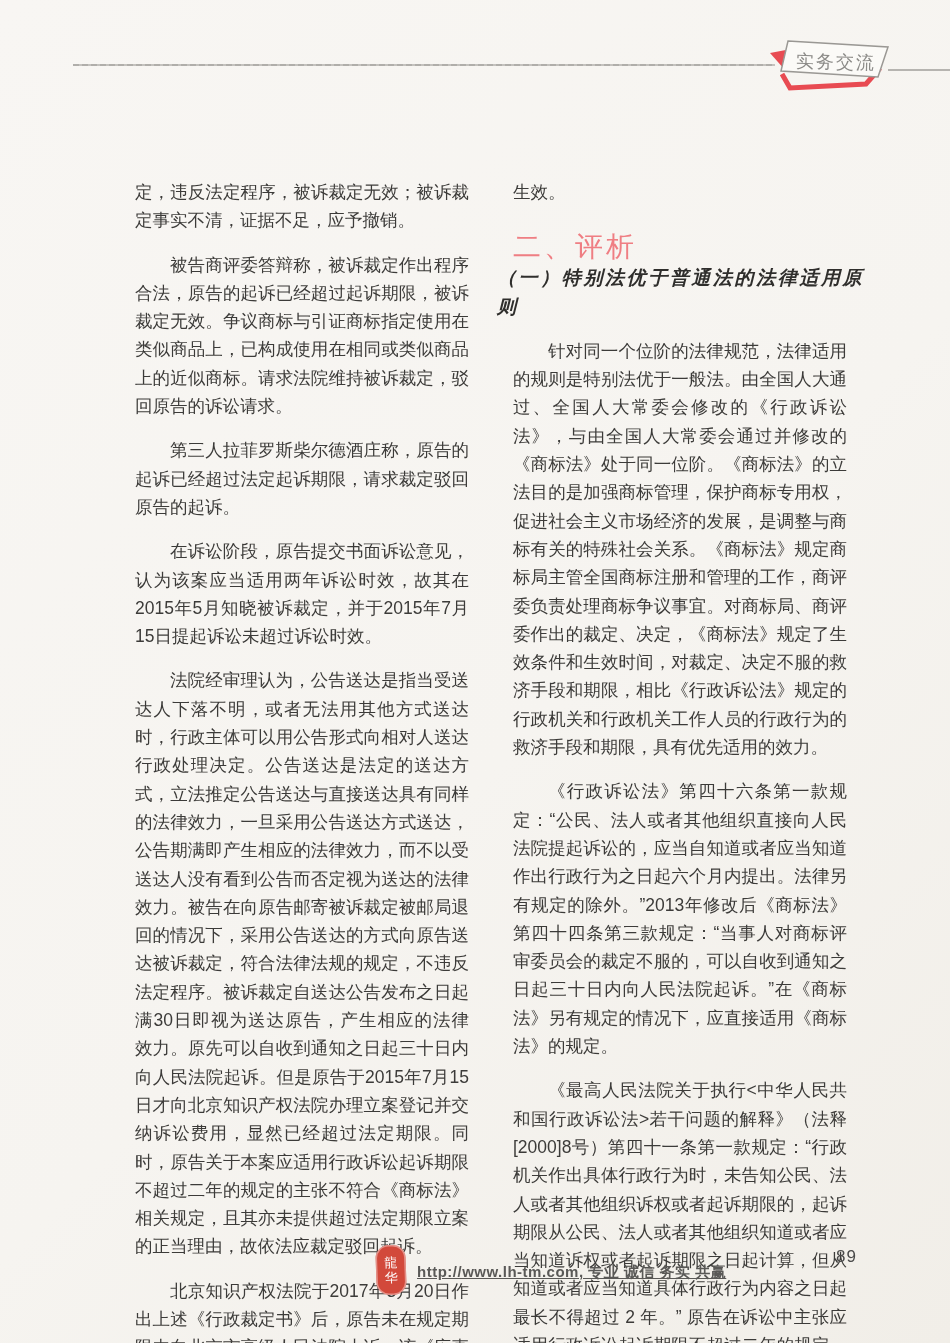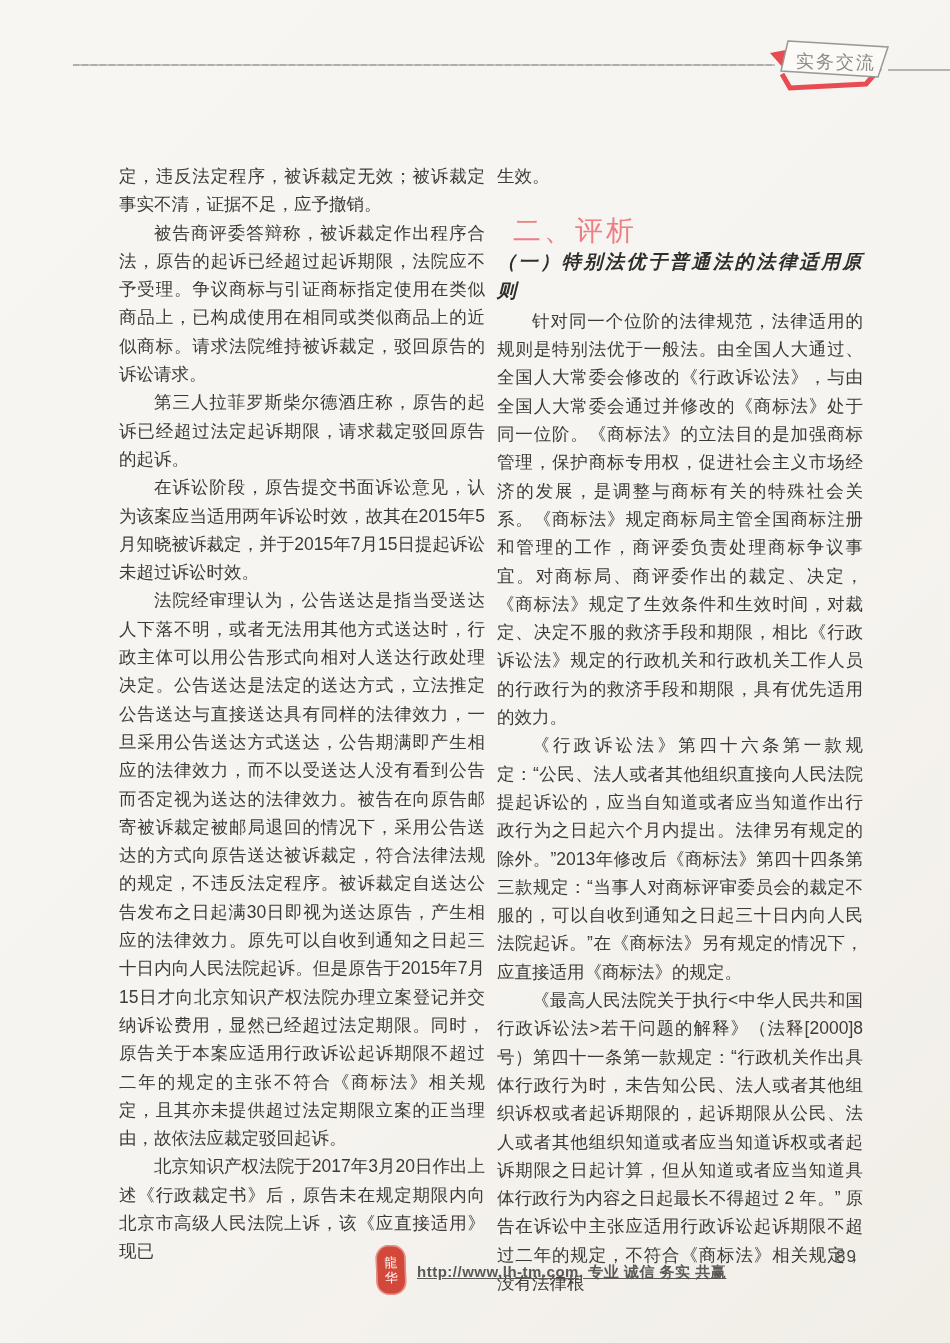--- a/index.html
+++ b/index.html
@@ -20,21 +20,21 @@
     white-space:nowrap;
   }
   
   .col{
     position:absolute;top:162px;width:366px;
     font-size:17.5px;line-height:28.3px;color:#3c3b39;
     text-align:justify;text-justify:inter-ideograph;
   }
   .col-left{left:119px;}
   .col-right{left:497px;}
-  .para{margin:0;text-indent:2em;}
+  .para{margin:16px;text-indent:2em;}
   .no-indent{text-indent:0;}
   .section-heading{
     margin:27px 0 3px 16px;font-size:28px;font-weight:400;
     color:#ef7e83;letter-spacing:3px;line-height:28px;
   }
   .sub-heading{
     margin:0 0 2px 0;font-size:19px;font-weight:700;font-style:italic;
     color:#2f2e2c;letter-spacing:1.5px;line-height:28.3px;
     font-family:"Liberation Serif","DejaVu Serif",serif;
   }
@@ -63,21 +63,21 @@
         <polygon points="10,17 31,13 25,34" fill="#e84b52"></polygon>
         <path d="M22,38 L30,52 L106,48 L120,32" fill="none" stroke="#e84b52" stroke-width="5"></path>
         <polygon points="28,5 128,11 118,41 21,35" fill="#fbfaf7" stroke="#9a9894" stroke-width="1.5"></polygon>
       </svg>
       <span class="badge-label">实务交流</span>
     </div>
   </div>
 
   <div class="col col-left">
     <p class="para no-indent">定，违反法定程序，被诉裁定无效；被诉裁定事实不清，证据不足，应予撤销。</p>
-    <p class="para">被告商评委答辩称，被诉裁定作出程序合法，原告的起诉已经超过起诉期限，法院应不予受理。争议商标与引证商标指定使用在类似商品上，已构成使用在相同或类似商品上的近似商标。请求法院维持被诉裁定，驳回原告的诉讼请求。</p>
+    <p class="para">被告商评委答辩称，被诉裁定作出程序合法，原告的起诉已经超过起诉期限，被诉裁定无效。争议商标与引证商标指定使用在类似商品上，已构成使用在相同或类似商品上的近似商标。请求法院维持被诉裁定，驳回原告的诉讼请求。</p>
     <p class="para">第三人拉菲罗斯柴尔德酒庄称，原告的起诉已经超过法定起诉期限，请求裁定驳回原告的起诉。</p>
     <p class="para">在诉讼阶段，原告提交书面诉讼意见，认为该案应当适用两年诉讼时效，故其在2015年5月知晓被诉裁定，并于2015年7月15日提起诉讼未超过诉讼时效。</p>
     <p class="para">法院经审理认为，公告送达是指当受送达人下落不明，或者无法用其他方式送达时，行政主体可以用公告形式向相对人送达行政处理决定。公告送达是法定的送达方式，立法推定公告送达与直接送达具有同样的法律效力，一旦采用公告送达方式送达，公告期满即产生相应的法律效力，而不以受送达人没有看到公告而否定视为送达的法律效力。被告在向原告邮寄被诉裁定被邮局退回的情况下，采用公告送达的方式向原告送达被诉裁定，符合法律法规的规定，不违反法定程序。被诉裁定自送达公告发布之日起满30日即视为送达原告，产生相应的法律效力。原先可以自收到通知之日起三十日内向人民法院起诉。但是原告于2015年7月15日才向北京知识产权法院办理立案登记并交纳诉讼费用，显然已经超过法定期限。同时，原告关于本案应适用行政诉讼起诉期限不超过二年的规定的主张不符合《商标法》相关规定，且其亦未提供超过法定期限立案的正当理由，故依法应裁定驳回起诉。</p>
     <p class="para">北京知识产权法院于2017年3月20日作出上述《行政裁定书》后，原告未在规定期限内向北京市高级人民法院上诉，该《应直接适用》现已</p>
   </div>
 
   <div class="col col-right">
     <p class="para no-indent">生效。</p>
     <h2 class="section-heading">二、评析</h2>
     <h3 class="sub-heading">（一）特别法优于普通法的法律适用原则</h3>

